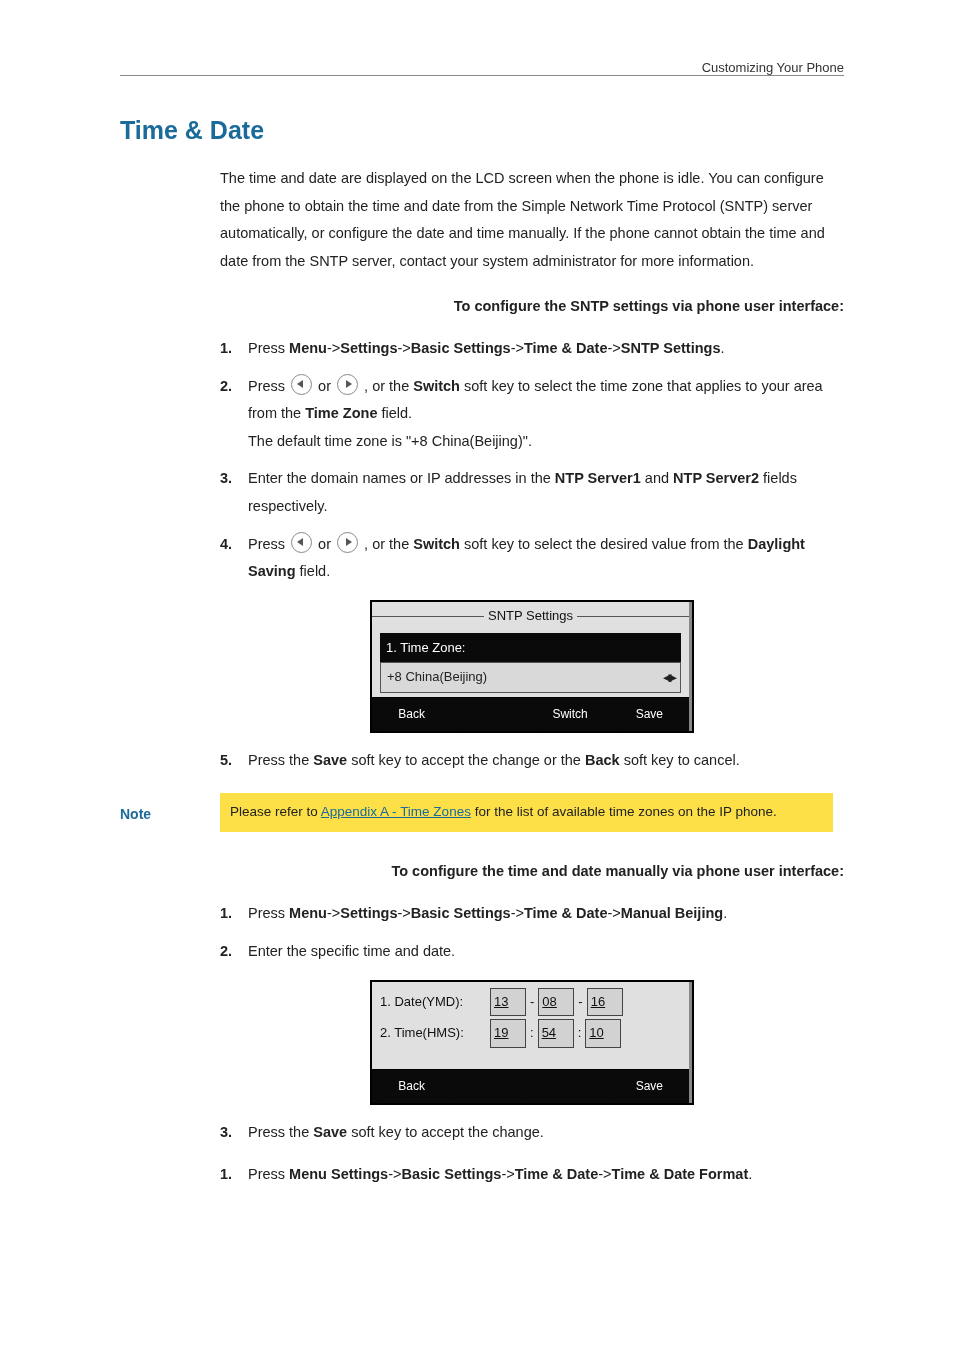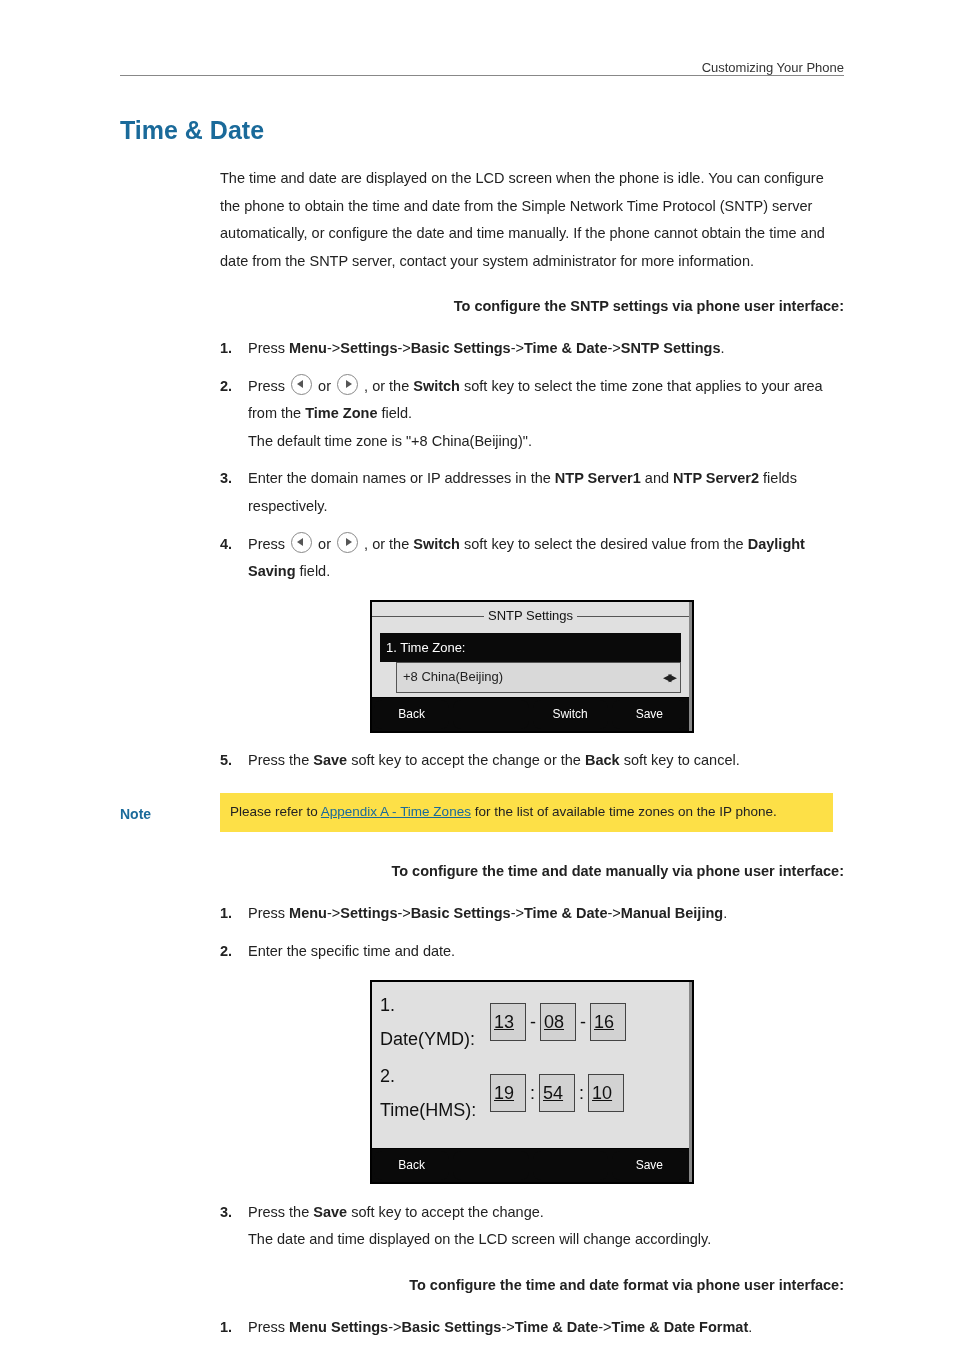--- a/index.html
+++ b/index.html
@@ -93,21 +93,21 @@
   .lcd-field-label {
     background: #0a0a0a;
     color: #fff;
     font-size: 13px;
     padding: 3px 18px 2px 6px;
     margin: 2px 8px 0 8px;
   }
   .lcd-field-box {
     border: 1px solid #555;
     background: #d9d9d9;
-    margin: 0 8px 4px 24px;
+    margin: 0 8px 4px 8px;
     padding: 2px 6px;
     font-size: 13px;
     display: flex;
     align-items: center;
     justify-content: space-between;
   }
   .lcd-field-box .tri {
     font-size: 11px;
     letter-spacing: -3px;
     color: #222;
@@ -125,21 +125,21 @@
     padding: 3px 2px;
     border-radius: 8px;
     background: #0a0a0a;
     margin: 2px;
   }
   .lcd-soft.blank { visibility: visible; color: transparent; }
   .lcd-manual-body { padding: 6px 8px 18px 8px; min-height: 58px; }
   .lcd-manual-row {
     display: flex;
     align-items: center;
-    font-size: 18px;
+    font-size: 13px;
     color: #111;
     margin-bottom: 3px;
   }
   .lcd-manual-row .lbl { width: 110px; }
   .lcd-manual-row .val {
     border: 1px solid #444;
     background: #d2d2d2;
     width: 28px;
     padding: 1px 3px;
     text-align: left;
@@ -280,25 +280,23 @@
           <div class="lcd-soft blank"></div>
           <div class="lcd-soft">Save</div>
         </div>
       </div>
     </div>
 
     <ol class="steps">
       <li>
         <span class="num">3.</span>
         <span>Press the </span><span class="b">Save</span><span> soft key to accept the change.</span>
-        <div class="sub">The date and time displayed on the LCD screen will change accordingly.</div>
-      </li>
-    </ol>
-
-    <p class="bold-line">To configure the time and date format via phone user interface:</p>
+      </li>
+    </ol>
+
 
     <ol class="steps">
       <li>
         <span class="num">1.</span>
         <span>Press </span><span class="b">Menu Settings</span><span>-&gt;</span><span class="b">Basic Settings</span><span>-&gt;</span><span class="b">Time &amp; Date</span><span>-&gt;</span><span class="b">Time &amp; Date Format</span><span>.</span>
       </li>
     </ol>
 
   </div>
 

